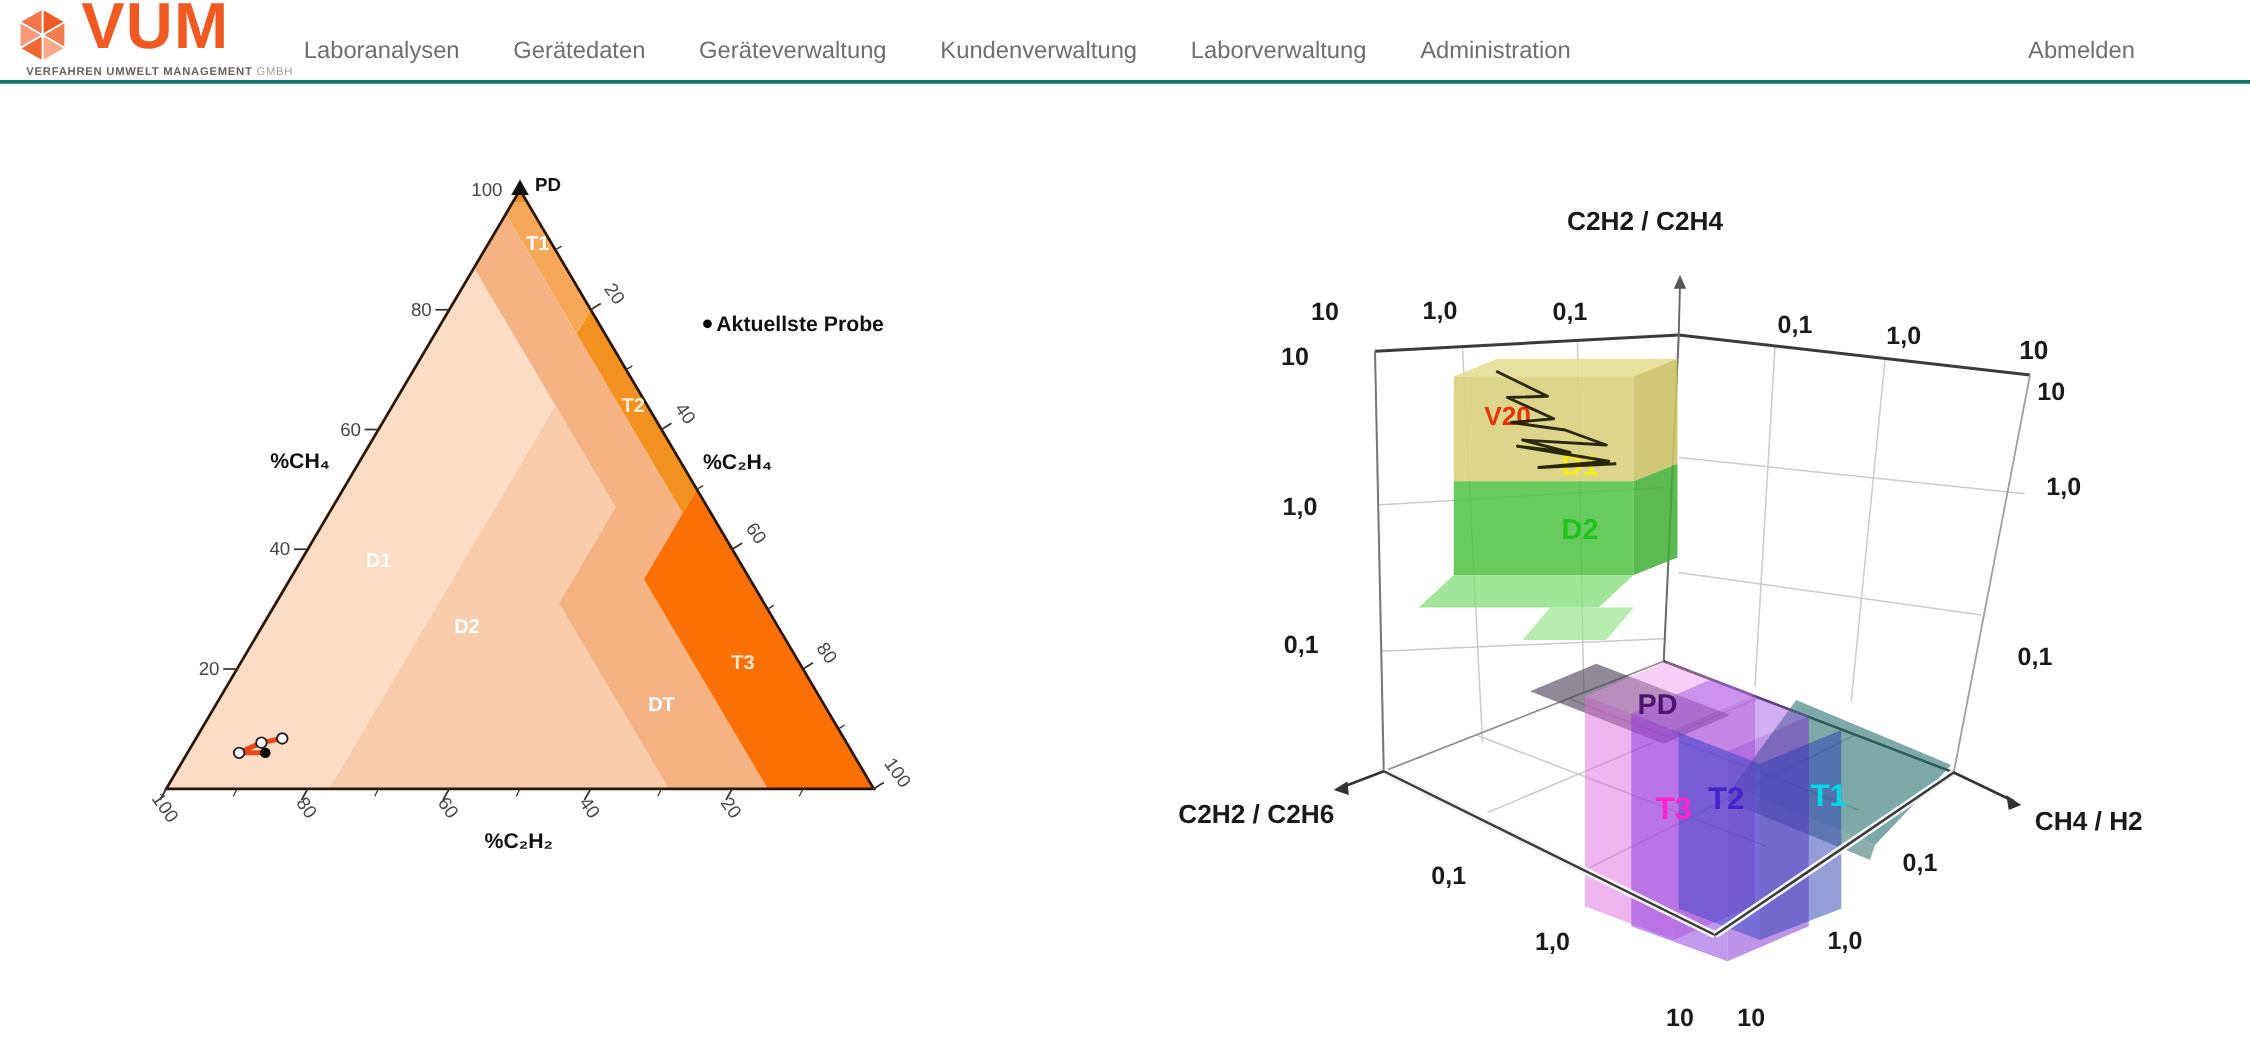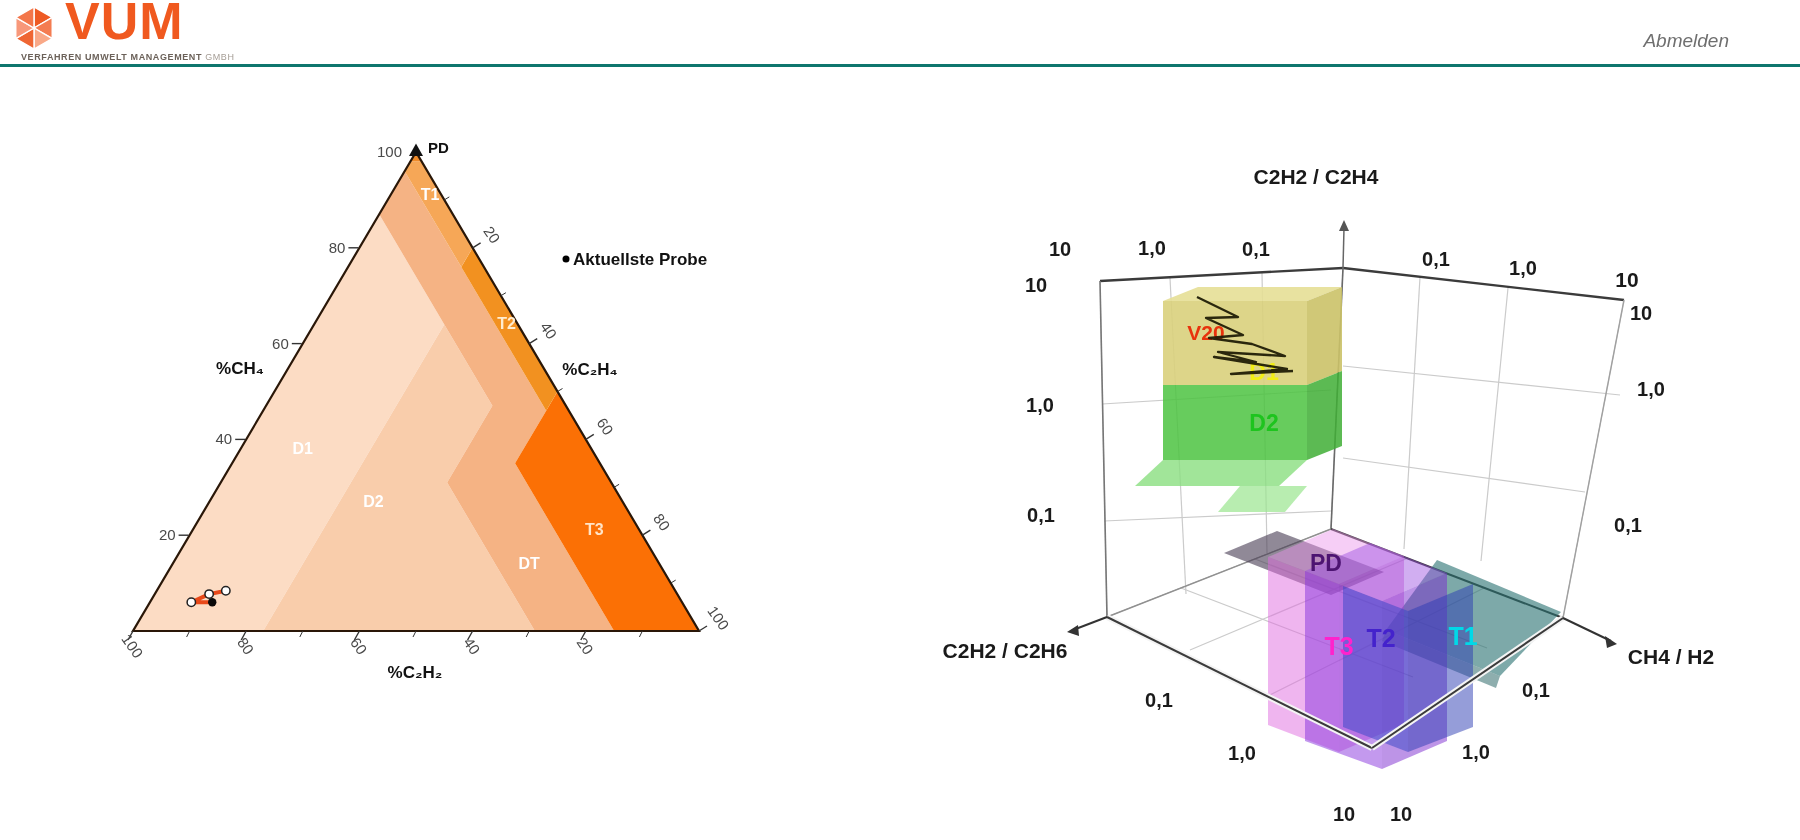--- a/index.html
+++ b/index.html
@@ -9,21 +9,21 @@
          border-bottom:3px solid #0f766e;display:flex;align-items:center;}
   .logo{position:relative;width:188px;height:64px;margin-left:8px;flex:0 0 auto;cursor:pointer;}
   .logo svg{position:absolute;left:0;top:4px;}
   .logo-text{position:absolute;left:57px;top:-7px;font-size:52px;font-weight:700;
              color:#f0591f;letter-spacing:1px;line-height:1.1;}
   .logo-sub{position:absolute;left:13px;top:52px;font-size:9px;font-weight:700;
             letter-spacing:.6px;color:#6b6159;white-space:nowrap;}
   .logo-sub .gmbh{color:#a59d95;font-weight:400;}
   nav{display:flex;gap:43px;margin-left:47px;margin-top:18px;}
   nav a,.logout{font-size:19px;color:#6f6f6f;text-decoration:none;cursor:pointer;white-space:nowrap;}
-  .logout{margin-left:auto;margin-right:71px;margin-top:18px;font-style:italic;}
+  .logout{margin-left:auto;margin-right:92px;margin-top:18px;}
   main{position:absolute;left:0;top:64px;width:1540px;height:776px;}
   svg.chart{position:absolute;top:-64px;height:840px;width:900px;}
   #duval{left:0;}
   #plot3d{left:900px;}
   text{font-family:"Liberation Sans",sans-serif;}
 </style>
 </head>
 <body>
 
 <header>
@@ -34,20 +34,28 @@
         <polygon points="50,50 88,28 88,72" fill="#f47c51"></polygon>
         <polygon points="50,50 88,72 50,94" fill="#f9a988"></polygon>
         <polygon points="50,50 50,94 12,72" fill="#ef6633"></polygon>
         <polygon points="50,50 12,72 12,28" fill="#f8987a"></polygon>
         <polygon points="50,50 12,28 50,6" fill="#f3764a"></polygon>
       </g>
     </svg>
     <div class="logo-text">VUM</div>
     <div class="logo-sub"><span>VERFAHREN UMWELT MANAGEMENT</span> <span class="gmbh">GMBH</span></div>
   </div>
+  <nav>
+    <a href="#">Laboranalysen</a>
+    <a href="#">Gerätedaten</a>
+    <a href="#">Geräteverwaltung</a>
+    <a href="#">Kundenverwaltung</a>
+    <a href="#">Laborverwaltung</a>
+    <a href="#">Administration</a>
+  </nav>
   <a href="#" class="logout">Abmelden</a>
 </header>
 
 <main>
   <svg id="duval" class="chart" viewBox="0 0 900 840">
       <polygon points="133,631 379.21,214.27 444.3,324.44 263.18,631" fill="#fcdcc4"></polygon>
       <polygon points="263.18,631 444.3,324.44 492.41,405.87 447.13,482.51 534.86,631" fill="#f9cdab"></polygon>
       <polygon points="404.68,171.16 379.21,214.27 444.3,324.44 492.41,405.87 447.13,482.51 534.86,631 614.1,631 515.05,463.35 546.18,410.66 461.28,266.96" fill="#f5b384"></polygon>
       <polygon points="557.5,391.5 546.18,410.66 515.05,463.35 614.1,631 699,631" fill="#fb7005"></polygon>
       <polygon points="472.6,247.8 461.28,266.96 546.18,410.66 557.5,391.5" fill="#f29120"></polygon>

